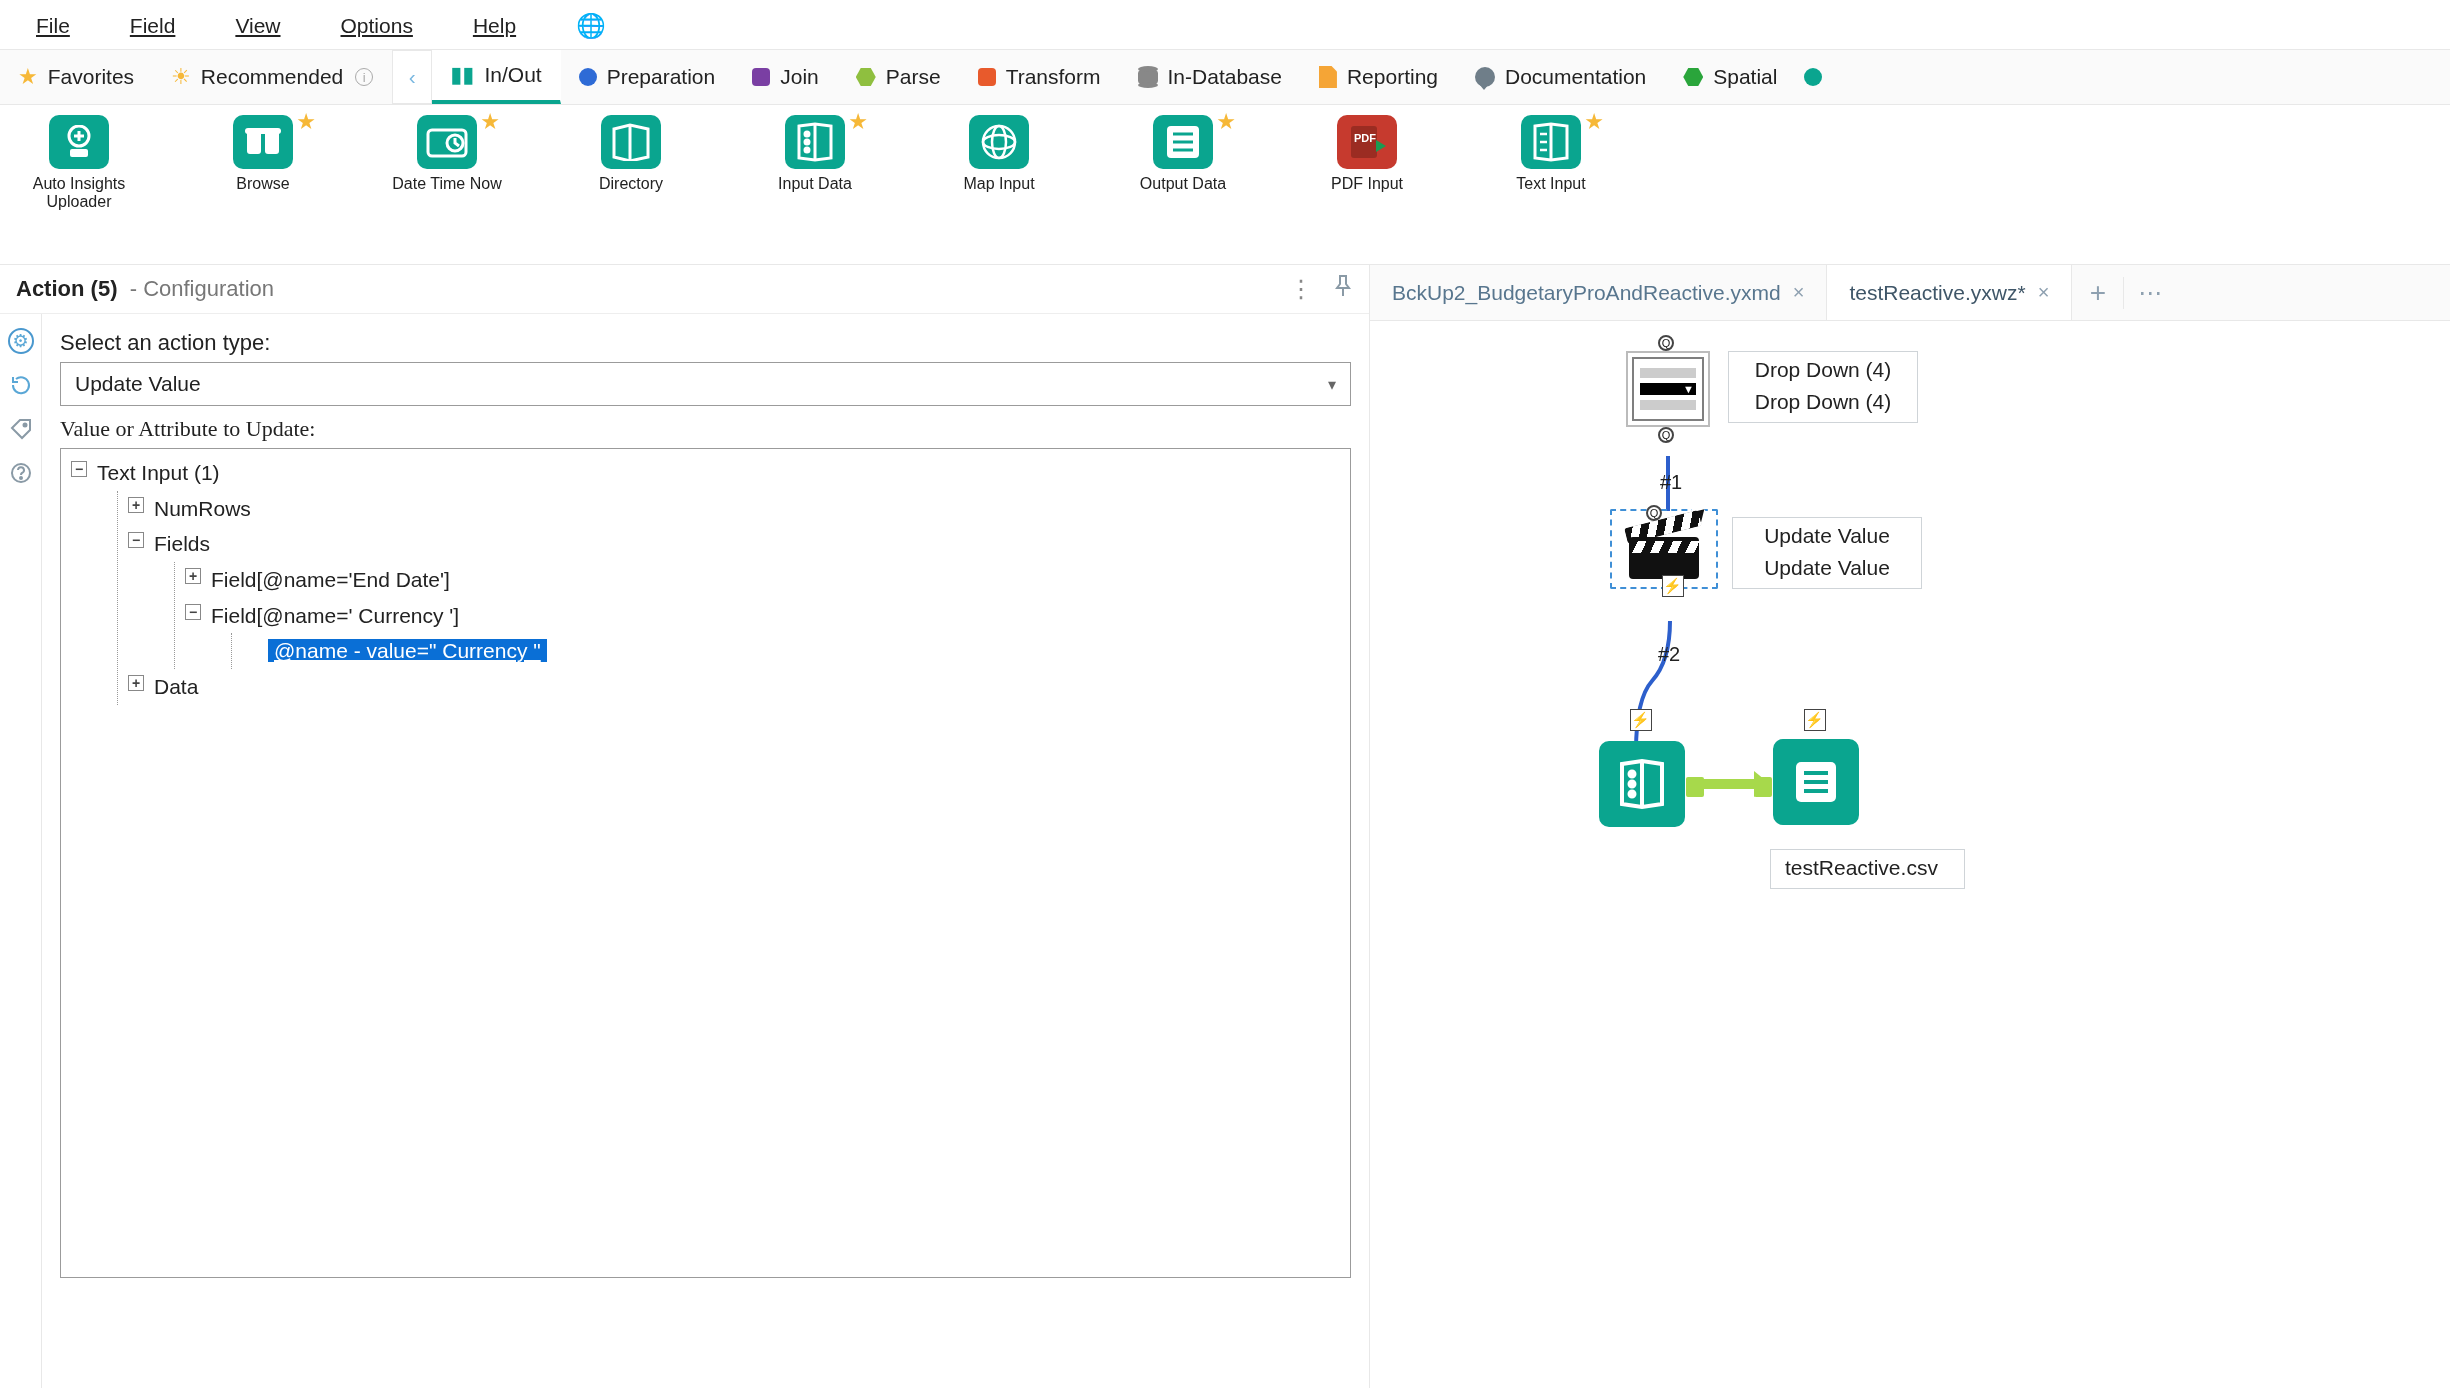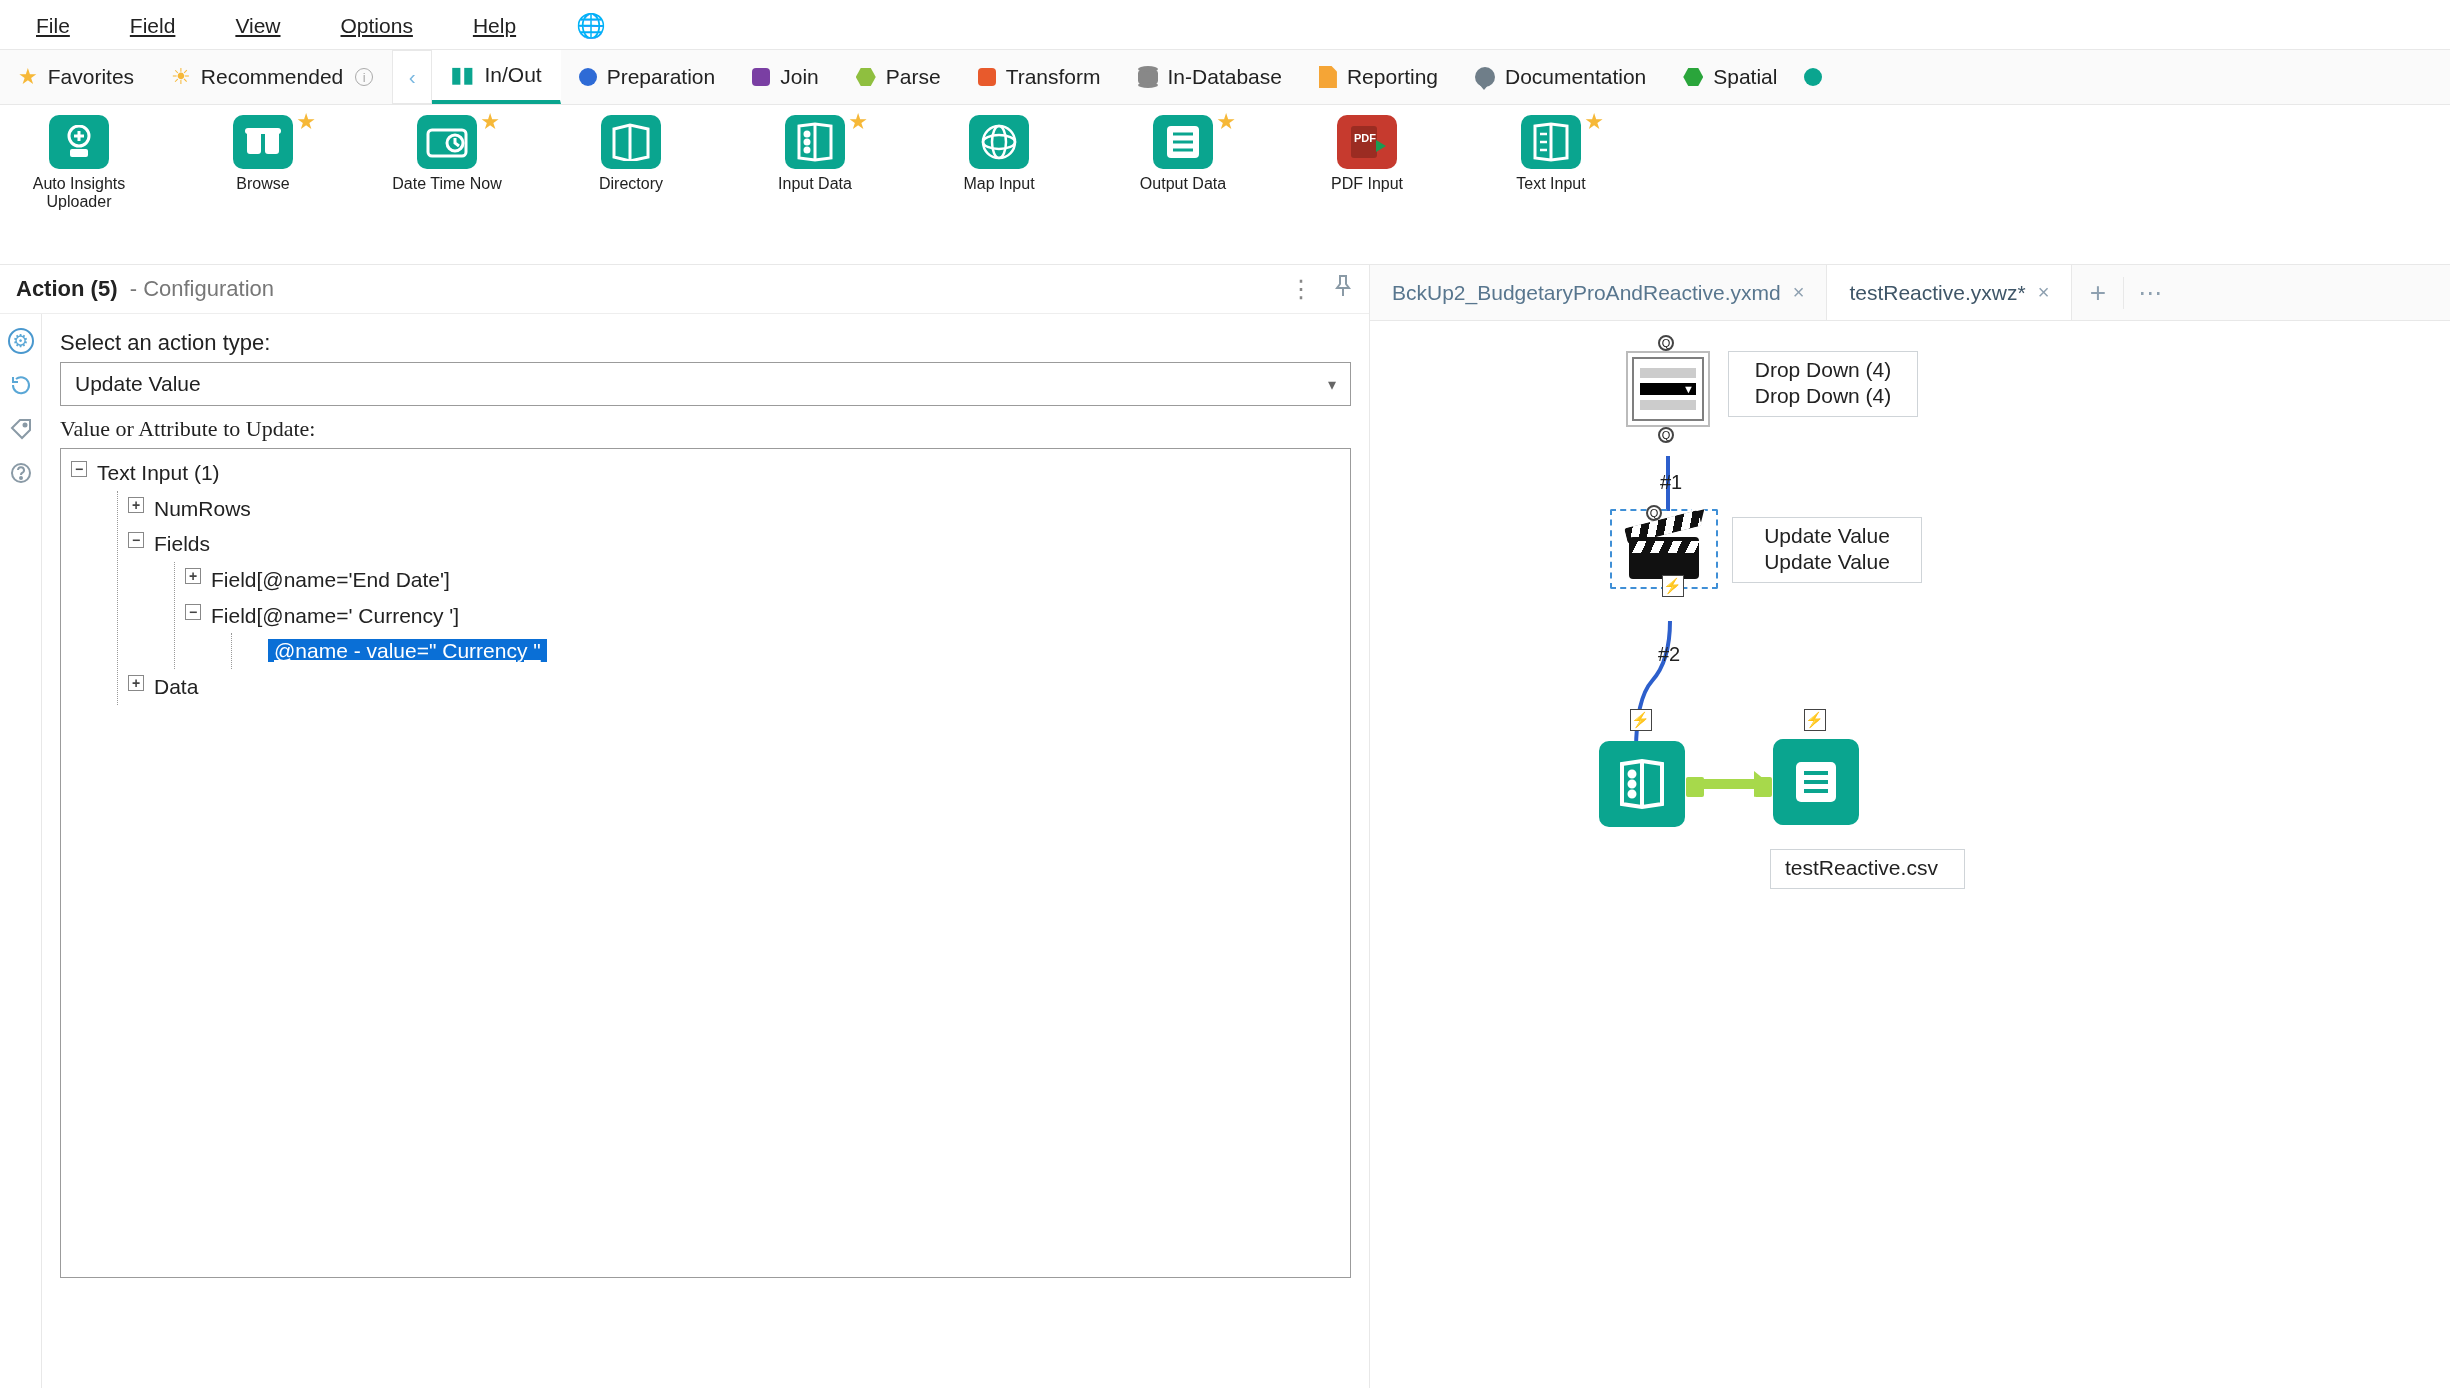--- a/index.html
+++ b/index.html
@@ -184,21 +184,21 @@
   .niconbox {
     width:92px; display:flex; flex-direction:column; align-items:center; position:relative;
   }
   .nicon {
     width:86px; height:86px; border-radius:10px; background:#0aa58f;
     display:flex; align-items:center; justify-content:center; color:#fff;
     font-size:38px; border:3px solid #0aa58f;
   }
   .nlabelbox {
     border:1px solid #cfd4d8; padding:6px 14px 8px 14px; min-width:190px;
-    display:flex; flex-direction:column; gap:2px; background:#fff;
+    display:flex; flex-direction:column; gap:8px; background:#fff;
   }
   .nlabelbox span{ white-space:nowrap; }
   .smalllabelbox {
     border:1px solid #cfd4d8; padding:6px 26px 8px 14px; background:#fff;
   }
   .port {
     position:absolute; width:16px; height:16px; border-radius:50%;
     background:#fff; border:2px solid #444; font-size:11px; line-height:12px;
     text-align:center;
   }

